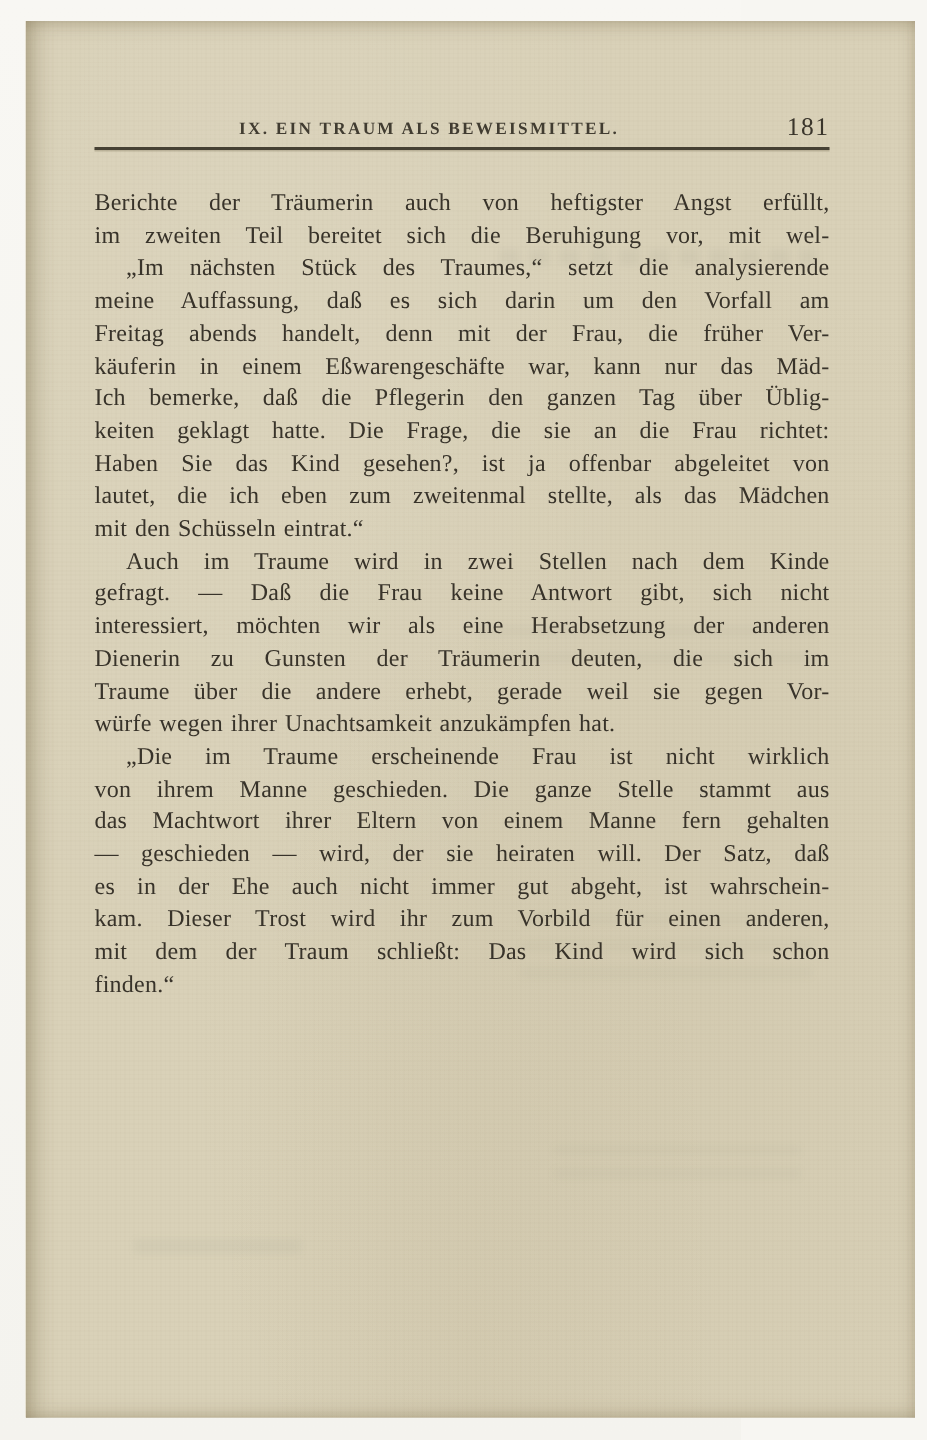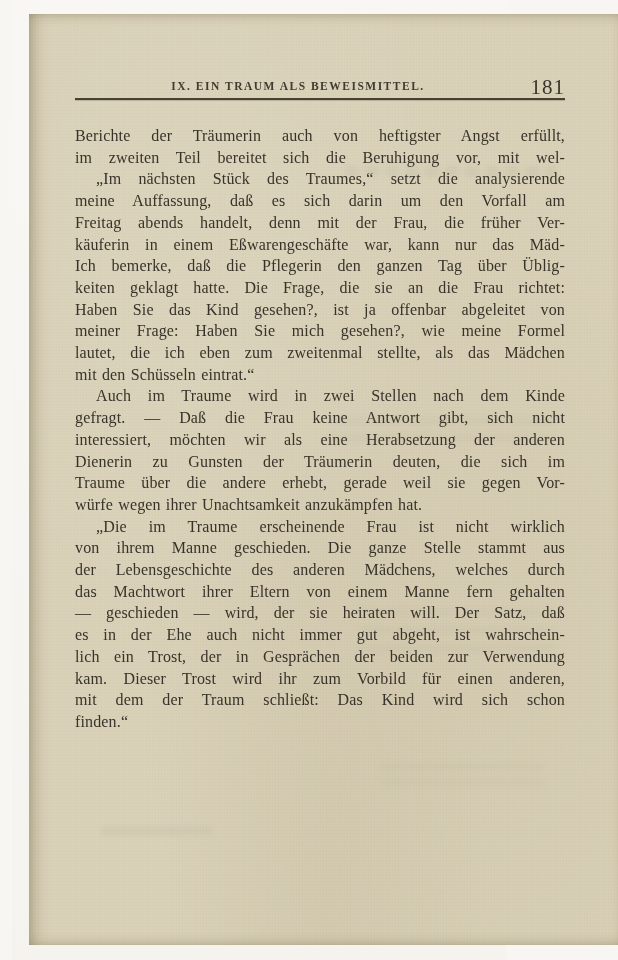--- a/index.html
+++ b/index.html
@@ -7,21 +7,20 @@
   body {
     font-family: "Liberation Serif", "DejaVu Serif", serif;
     background: #f7f6f2;
     overflow: hidden;
   }
   .scan {
     position: relative;
     width: 494px;
     height: 960px;
     background: linear-gradient(180deg, #f8f7f3 0%, #f4f3ee 100%);
-    margin-left: 12px;
   }
   .page {
     position: absolute;
     left: 17px;
     top: 14px;
     width: 593px;
     height: 931px;
     background-color: #d9d1b8;
     background-image:
       radial-gradient(ellipse at 25% 20%, rgba(255,255,255,0.07), transparent 45%),
@@ -69,21 +68,21 @@
     font-size: 11.5px;
     font-weight: bold;
     letter-spacing: 1.5px;
     color: #413c31;
     white-space: nowrap;
   }
   .header-pagenum {
     position: absolute;
     right: 0;
     top: -2px;
-    font-size: 21px;
+    font-size: 17px;
     letter-spacing: 1px;
     color: #3a352b;
   }
   .rule {
     position: absolute;
     left: 46px;
     top: 84px;
     width: 490px;
     height: 2px;
     background: #464134;
@@ -131,34 +130,31 @@
     <div class="body-text">
         <div class="line just">Berichte der Träumerin auch von heftigster Angst erfüllt,</div>
         <div class="line just">im zweiten Teil bereitet sich die Beruhigung vor, mit wel-</div>
         <div class="line just indent">„Im nächsten Stück des Traumes,“ setzt die analysierende</div>
         <div class="line just">meine Auffassung, daß es sich darin um den Vorfall am</div>
         <div class="line just">Freitag abends handelt, denn mit der Frau, die früher Ver-</div>
         <div class="line just">käuferin in einem Eßwarengeschäfte war, kann nur das Mäd-</div>
         <div class="line just">Ich bemerke, daß die Pflegerin den ganzen Tag über Üblig-</div>
         <div class="line just">keiten geklagt hatte. Die Frage, die sie an die Frau richtet:</div>
         <div class="line just">Haben Sie das Kind gesehen?, ist ja offenbar abgeleitet von</div>
-        <div class="line just">meiner Frage: Haben Sie mich gesehen?, wie meine Formel</div>
         <div class="line just">lautet, die ich eben zum zweitenmal stellte, als das Mädchen</div>
         <div class="line">mit den Schüsseln eintrat.“</div>
         <div class="line just indent">Auch im Traume wird in zwei Stellen nach dem Kinde</div>
         <div class="line just">gefragt. — Daß die Frau keine Antwort gibt, sich nicht</div>
         <div class="line just">interessiert, möchten wir als eine Herabsetzung der anderen</div>
         <div class="line just">Dienerin zu Gunsten der Träumerin deuten, die sich im</div>
         <div class="line just">Traume über die andere erhebt, gerade weil sie gegen Vor-</div>
         <div class="line">würfe wegen ihrer Unachtsamkeit anzukämpfen hat.</div>
         <div class="line just indent">„Die im Traume erscheinende Frau ist nicht wirklich</div>
         <div class="line just">von ihrem Manne geschieden. Die ganze Stelle stammt aus</div>
-        <div class="line just">der Lebensgeschichte des anderen Mädchens, welches durch</div>
         <div class="line just">das Machtwort ihrer Eltern von einem Manne fern gehalten</div>
         <div class="line just">— geschieden — wird, der sie heiraten will. Der Satz, daß</div>
         <div class="line just">es in der Ehe auch nicht immer gut abgeht, ist wahrschein-</div>
-        <div class="line just">lich ein Trost, der in Gesprächen der beiden zur Verwendung</div>
         <div class="line just">kam. Dieser Trost wird ihr zum Vorbild für einen anderen,</div>
         <div class="line just">mit dem der Traum schließt: Das Kind wird sich schon</div>
         <div class="line">finden.“</div>
       </div>
   </div>
 </div>
 
 </body></html>

